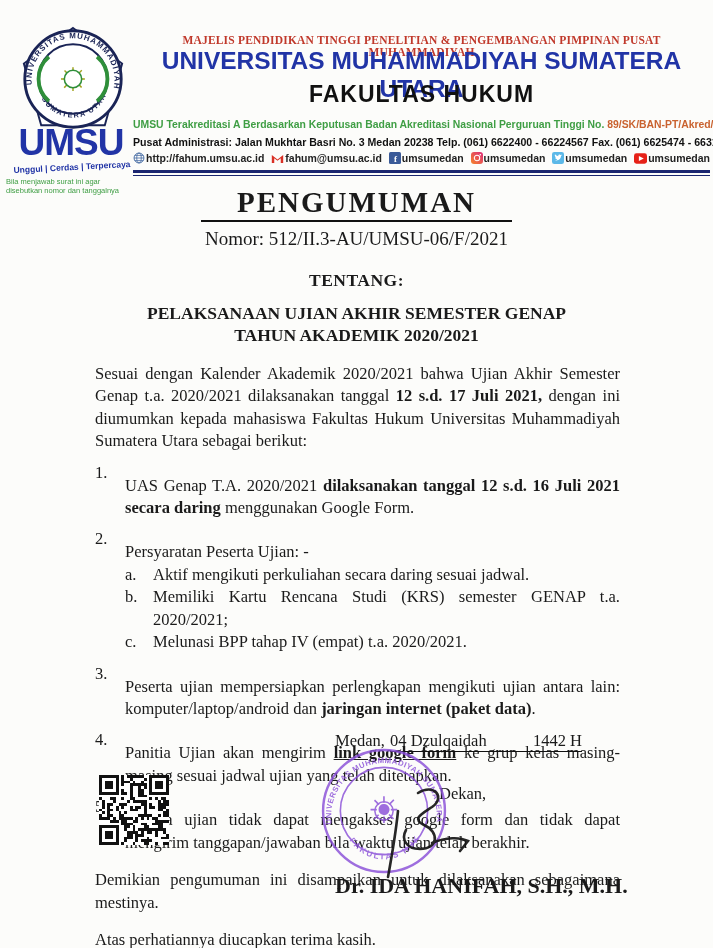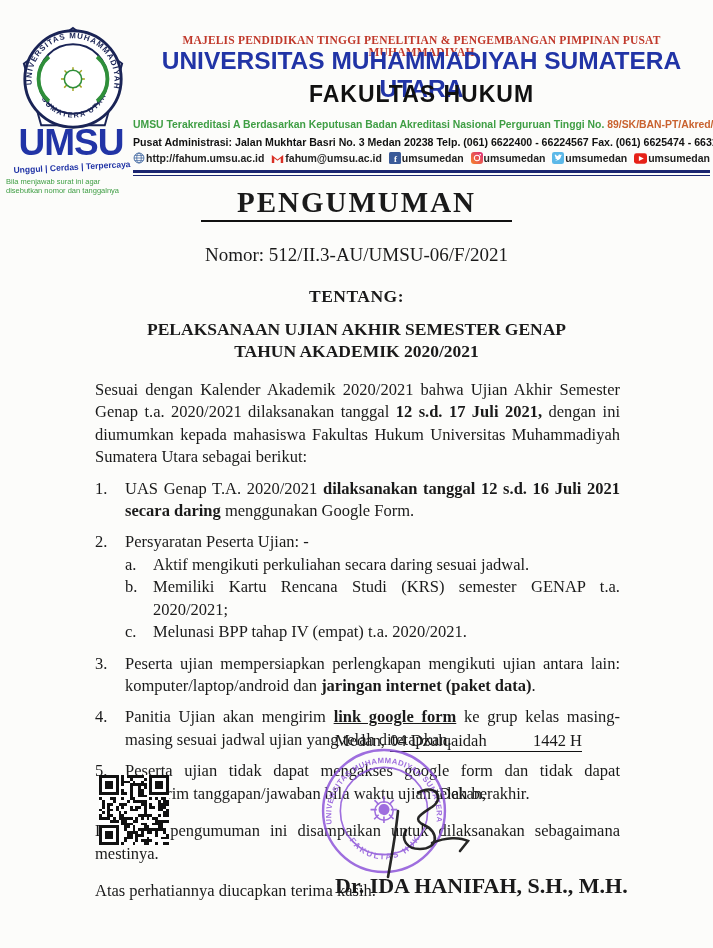--- a/index.html
+++ b/index.html
@@ -39,28 +39,28 @@
             font-family:"Liberation Sans",sans-serif;font-weight:bold;font-size:10.5px;color:#222;}
   .contact{display:flex;align-items:flex-end;gap:1px;}
   .contact svg{display:block;}
   .rule{position:absolute;left:133px;top:170px;width:577px;height:2px;
         border-top:3px solid #1b2670;border-bottom:1px solid #1b2670;}
   
   .doc{position:absolute;top:186px;left:0;width:713px;}
   .title-wrap{text-align:center;}
   .doc-title{display:inline-block;font-weight:bold;font-size:29px;letter-spacing:2px;
              padding:0 36px 1px;border-bottom:2.5px solid #111;}
-  .doc-number{margin-top:22px;font-size:19px;}
+  .doc-number{margin-top:6px;font-size:19px;}
   .about{margin-top:20px;font-size:17.5px;font-weight:bold;letter-spacing:.5px;}
   .subject{margin-top:12px;font-size:17.5px;font-weight:bold;line-height:1.25;}
   .body-text{margin:16px 93px 0 95px;font-size:16.5px;line-height:1.36;}
   .body-text p{margin:0;text-align:justify;}
   .item{display:flex;margin-top:9px;}
   .item .num{flex:none;width:30px;}
-  .item .itext{flex:1;text-align:justify;}
+  .item .itext{flex:1;text-align:justify;margin-top:13px;}
   .sub{display:flex;margin-left:30px;}
   .sub .snum{flex:none;width:28px;}
   .b{font-weight:bold;}
   .bu{font-weight:bold;text-decoration:underline;}
   .closing{margin-top:15px !important;}
   
   .city{position:absolute;left:335px;top:731px;font-size:16.5px;}
   .dates{position:absolute;left:390px;top:731px;width:192px;font-size:16.5px;}
   .dates .row{display:flex;justify-content:space-between;}
   .dates .row.u{border-bottom:1.6px solid #111;}

